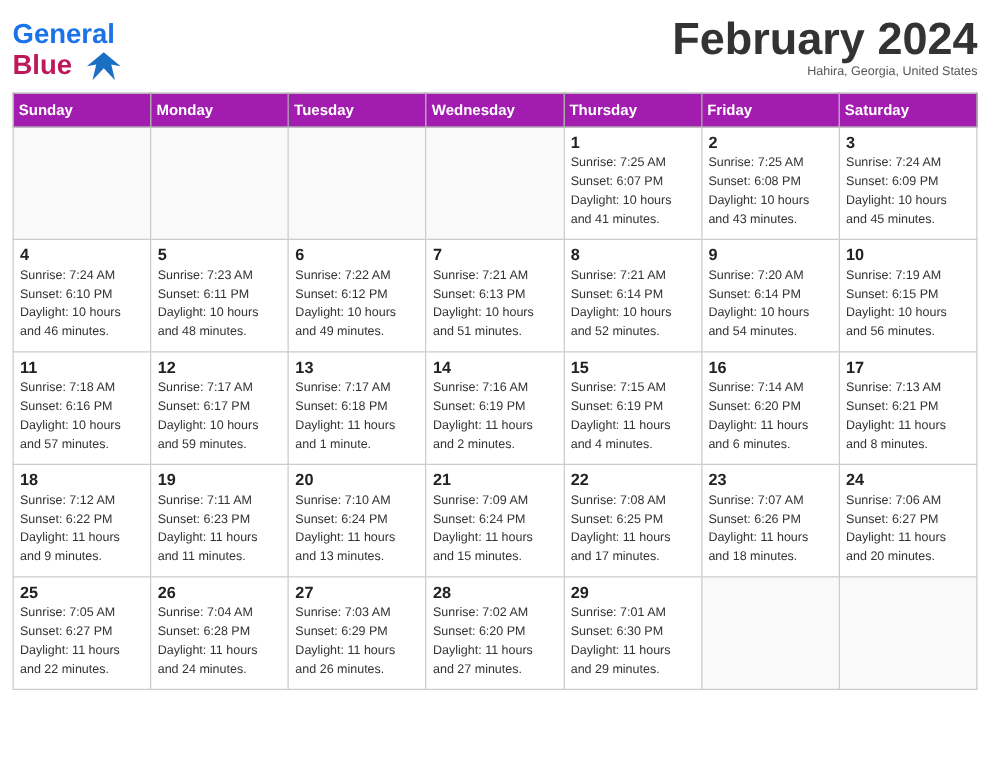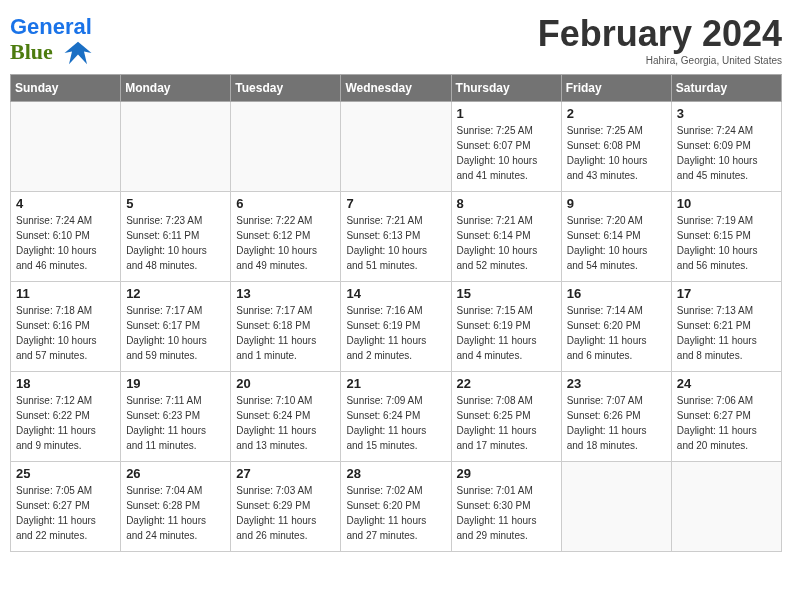--- a/index.html
+++ b/index.html
@@ -6,21 +6,21 @@
     body {
       font-family: Arial, sans-serif;
       background: #fff;
       width: 792px;
       min-height: 612px;
       padding: 10px;
     }
     .header {
       display: flex;
       justify-content: space-between;
-      align-items: center;
+      align-items: flex-start;
       margin-bottom: 6px;
     }
     .logo {
       display: flex;
       align-items: center;
       margin-top: 6px;
     }
     .logo-text {
       font-size: 22px;
       font-weight: bold;
@@ -47,21 +47,21 @@
     .location-title {
       font-size: 10px;
       color: #555;
     }
     table {
       width: 100%;
       border-collapse: collapse;
       table-layout: fixed;
     }
     th {
-      background-color: #737373;
+      background-color: #a21caf;
       color: #fff;
       font-size: 12px;
       font-weight: bold;
       padding: 6px 4px;
       text-align: left;
       border: 1px solid #aaa;
     }
     td {
       border: 1px solid #ccc;
       vertical-align: top;
@@ -90,21 +90,21 @@
 </head>
 <body>
 
 <div class="header">
   <div class="logo">
     <div>
       <div class="logo-text">
         <span>General</span>
       </div>
       <div class="logo-text">
-        <span style="color:#4d7c0f;font-family:Liberation Serif, serif;">Blue</span>
+        <span style="color:#be185d;">Blue</span>
         <svg class="logo-bird" viewBox="0 0 40 40" style="display:inline-block;vertical-align:middle;">
           <polygon points="20,5 38,20 28,18 32,35 20,22 8,35 12,18 2,20" fill="#1a6fc4"></polygon>
         </svg>
       </div>
     </div>
   </div>
   <div class="title-block">
     <div class="month-title">February 2024</div>
     <div class="location-title">Hahira, Georgia, United States</div>
   </div>

